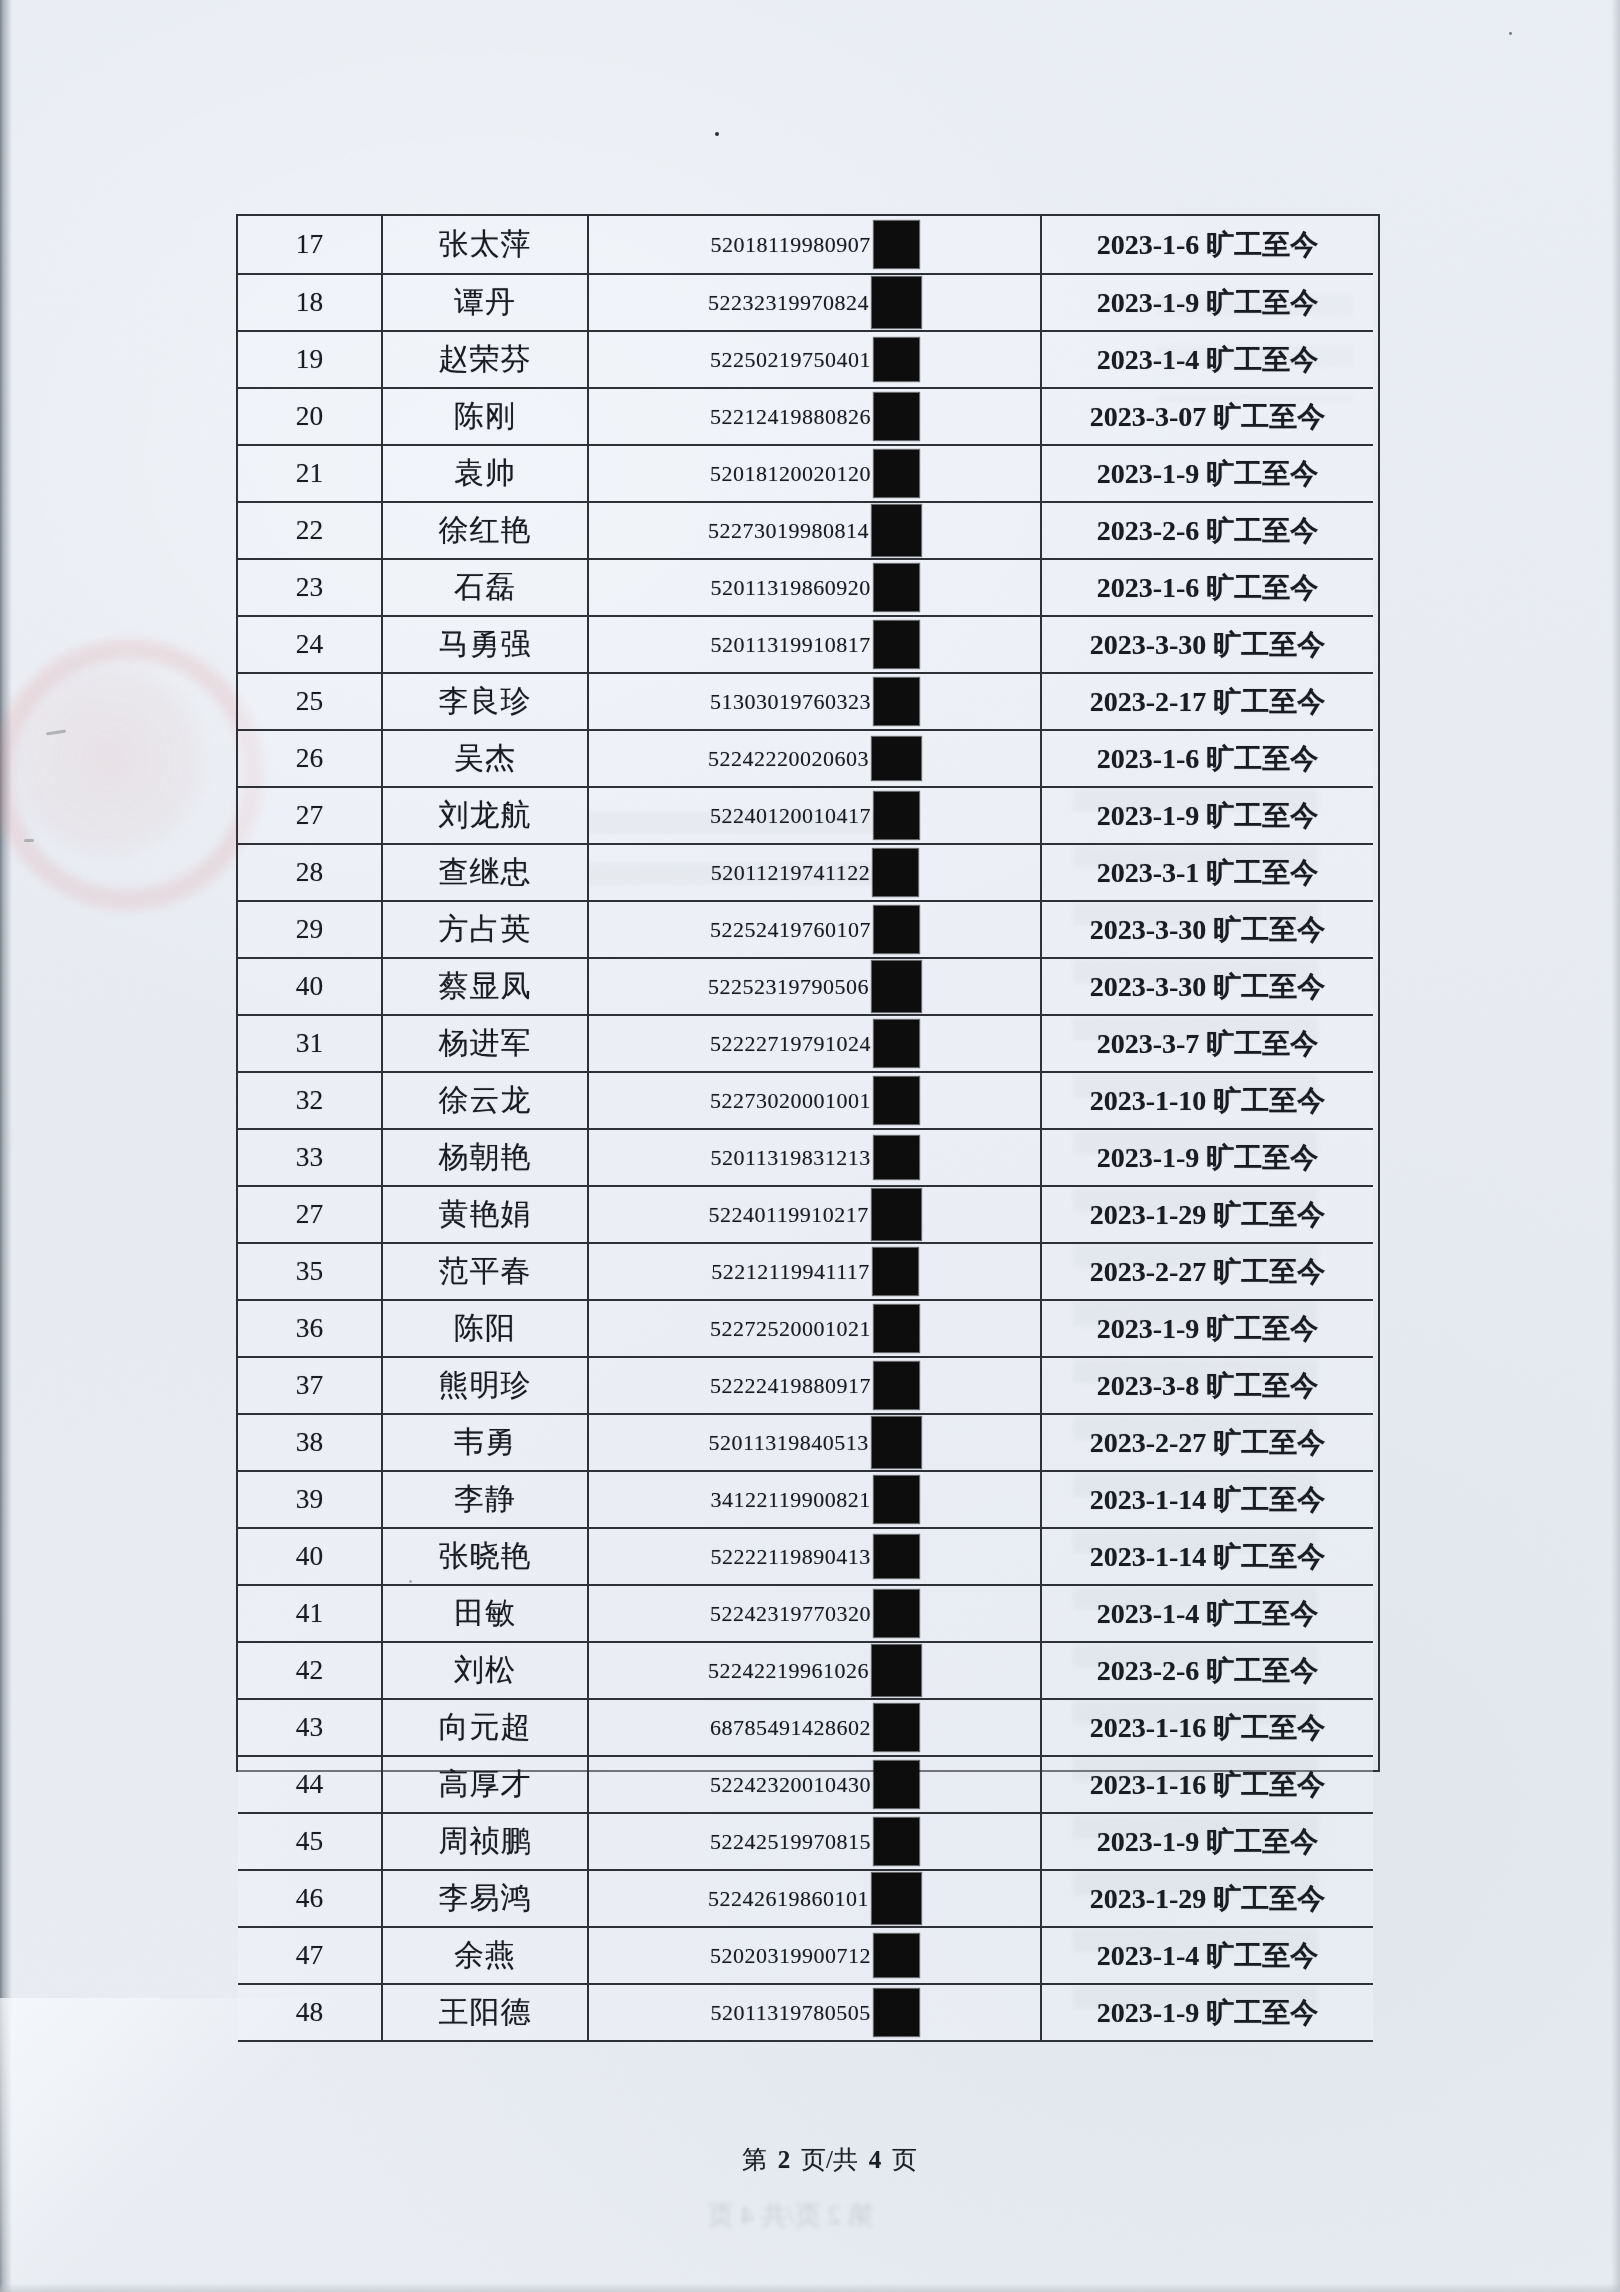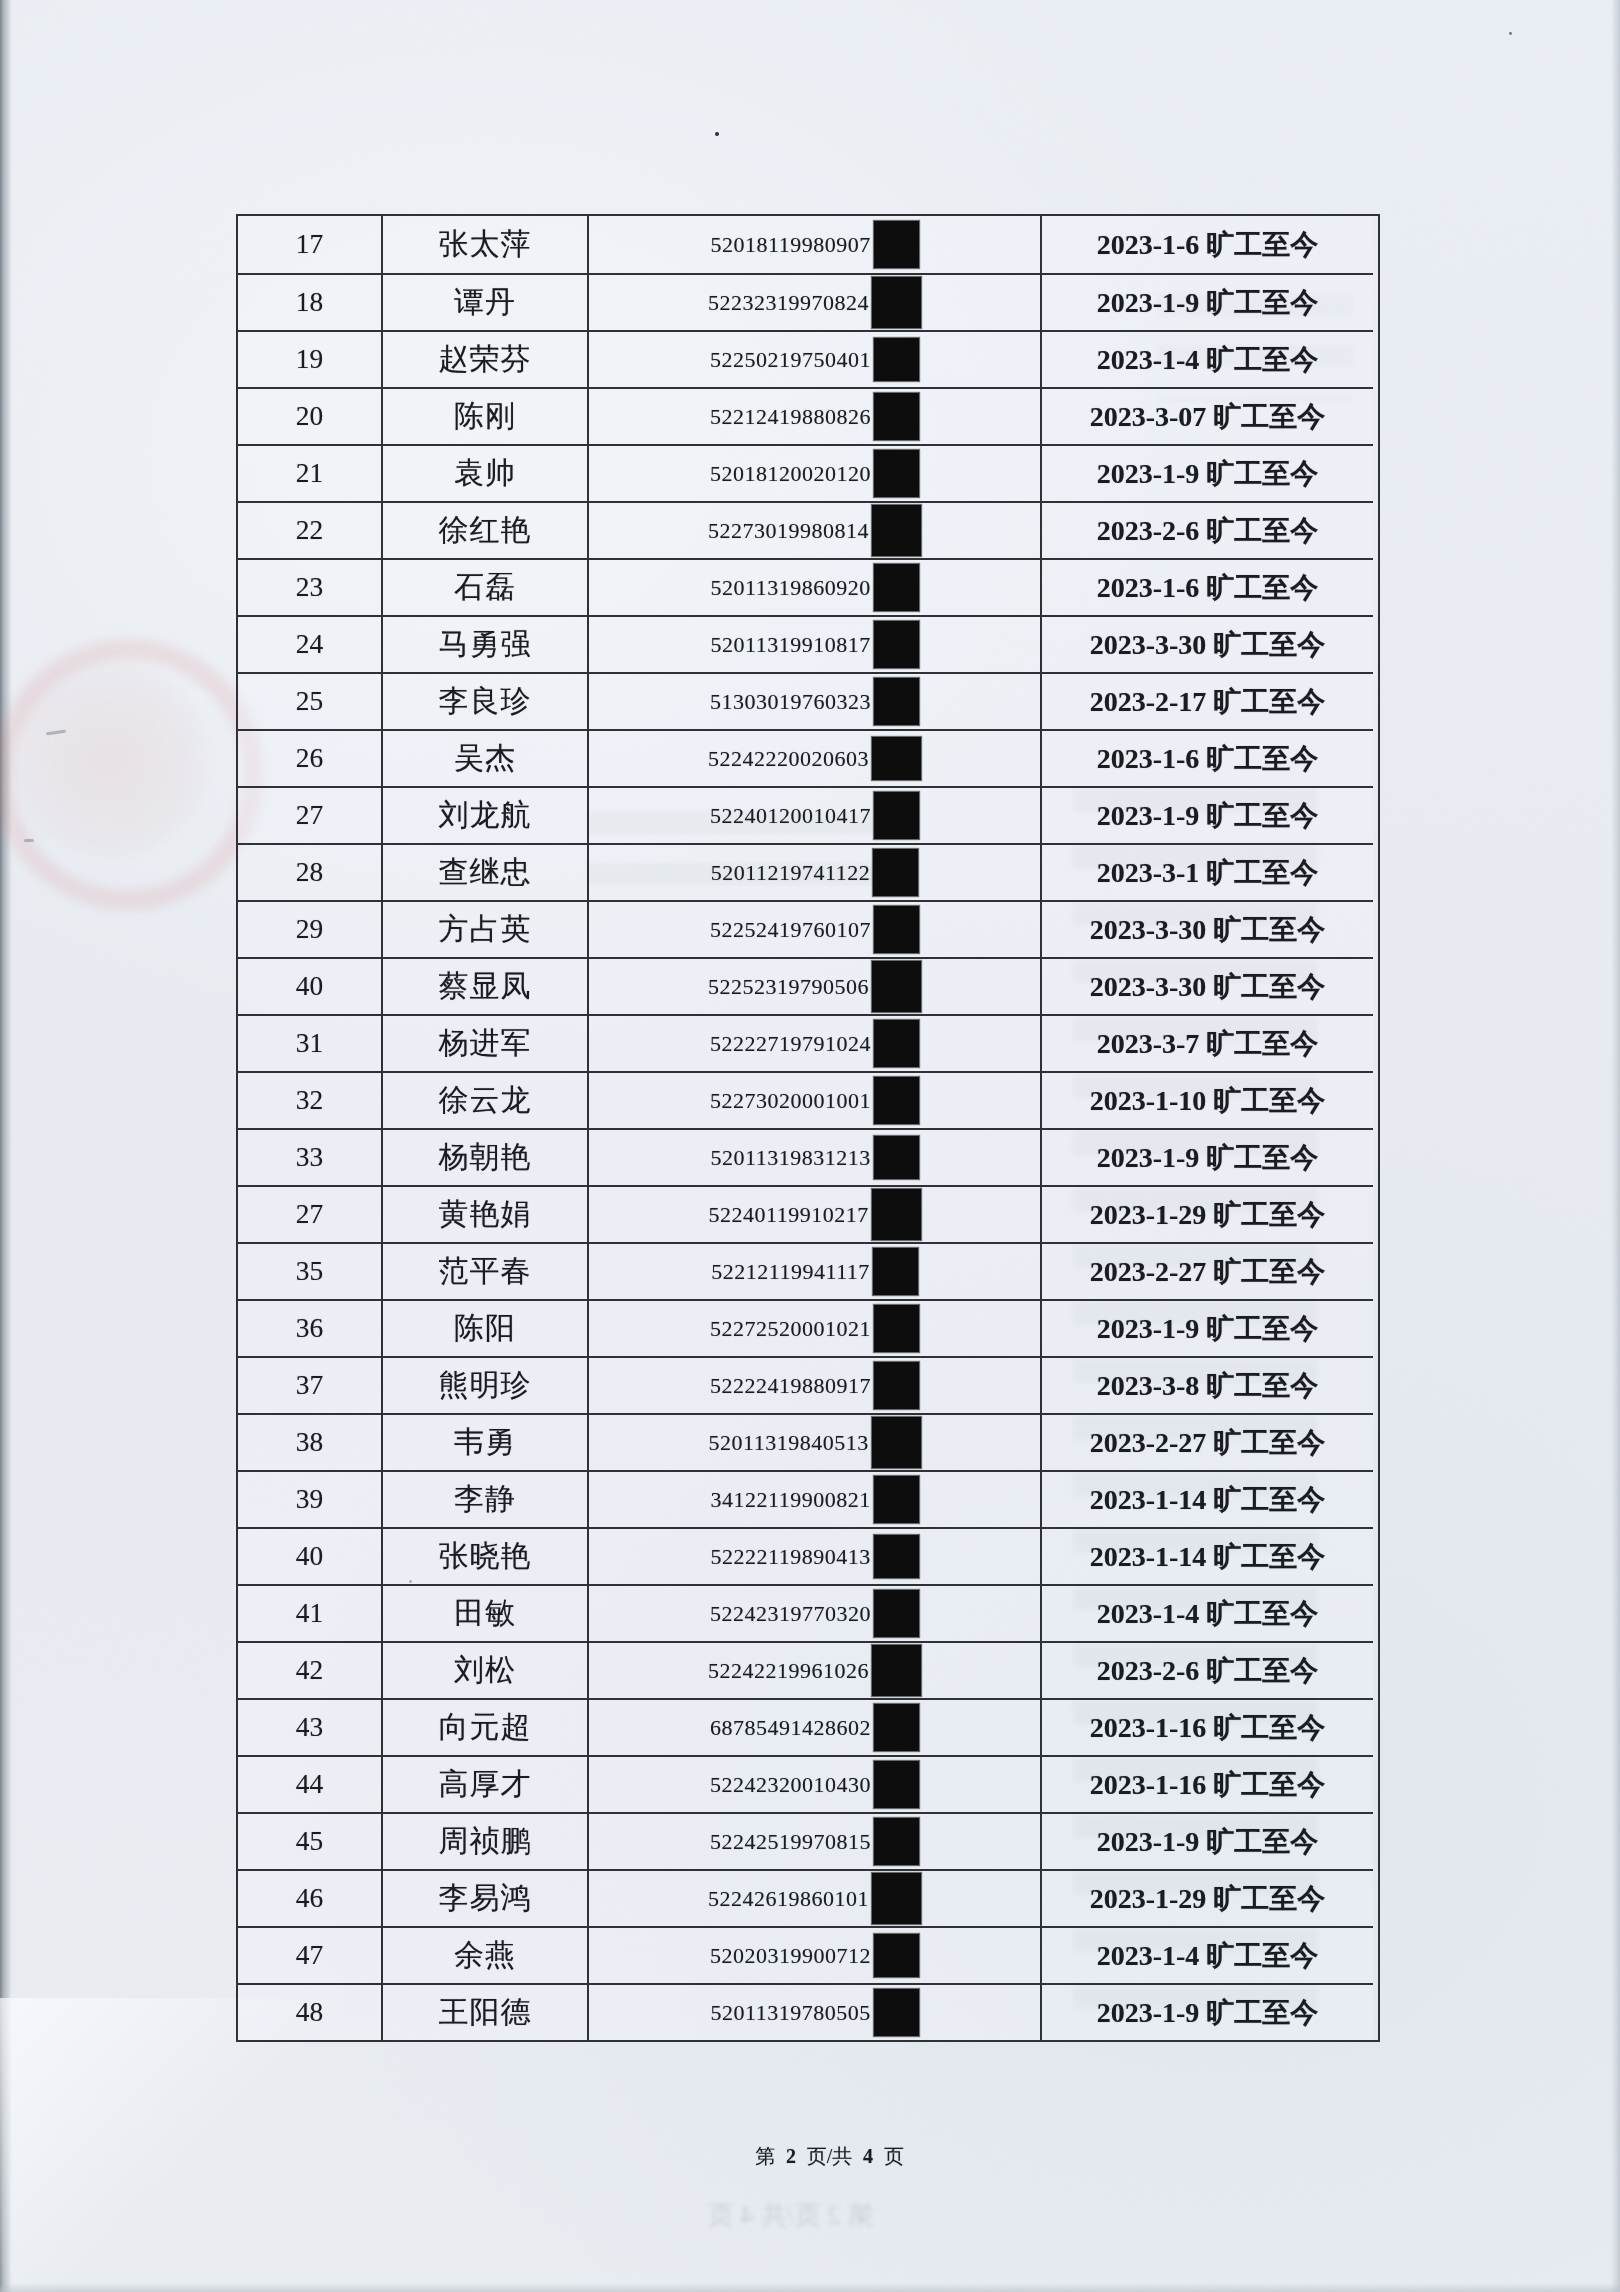--- a/index.html
+++ b/index.html
@@ -34,21 +34,21 @@
   .ghost-rows{left:1073px;top:789px;width:245px;height:1235px;
     background:repeating-linear-gradient(to bottom,rgba(62,68,78,.055) 0px,rgba(62,68,78,.055) 23.5px,rgba(62,68,78,0) 23.5px,rgba(62,68,78,0) 57px);
     filter:blur(2px);}
   .ghost-block{background:repeating-linear-gradient(to bottom,rgba(62,68,78,.06) 0px,rgba(62,68,78,.06) 21.6px,rgba(62,68,78,0) 21.6px,rgba(62,68,78,0) 51px);
     filter:blur(2.5px);}
   .ghost-footer{left:0;right:0;top:2197px;text-align:center;padding-left:39px;
     font-size:26.5px;color:#39404a;opacity:.16;filter:blur(2px);transform:scaleX(-1);}
   .speck{position:absolute;background:#2c2f34;border-radius:50%;}
 
   
-  .table{position:absolute;left:236px;top:214px;width:1144px;height:1828px;
+  .table{position:absolute;left:236px;top:214px;width:1144px;height:1558px;
     border:2.9px solid #2e3136;box-sizing:border-box;display:grid;
     grid-template-columns:143px 206px 453px 333px;
     grid-template-rows:repeat(32,57px) 1fr;}
   .tr{display:contents;}
   .td{border-left:2px solid #2e3136;border-top:2px solid #2e3136;
     display:flex;align-items:center;justify-content:center;
     background:rgba(244,247,251,.35);overflow:hidden;}
   .tr .td:first-child{border-left:none;}
   .tr:first-child .td{border-top:none;}
   .cell-text{color:#191c21;text-shadow:0 0 1px rgba(25,28,35,.4);white-space:nowrap;}
@@ -56,21 +56,21 @@
   .pname{font-size:30px;letter-spacing:1px;font-family:Liberation Serif, serif;}
   .idnum{font-size:22px;letter-spacing:0.5px;}
   .status{font-size:28px;font-weight:bold;}
   .redact{width:45px;height:47px;background:#0d0d0d;margin-left:2.9px;flex:none;
     box-shadow:0 0 1px 1px rgba(13,13,13,.6);}
   .tr:nth-child(4n+2) .redact{height:51px;width:49px;}
   .tr:nth-child(7n+3) .redact{height:43px;}
 
   
   .footer{position:absolute;left:0;right:0;top:2143px;text-align:center;padding-left:39px;
-    font-size:20px;color:#1a1d22;text-shadow:0 0 1px rgba(25,28,35,.4);}
+    font-size:25px;color:#1a1d22;text-shadow:0 0 1px rgba(25,28,35,.4);}
   .footer .pg{font-weight:bold;margin:0 8.8px;}
   .footer .lbl{margin:0 2px;}
 </style>
 </head>
 <body>
 
 <div class="page">
 
   <svg class="noise-svg" xmlns="http://www.w3.org/2000/svg" viewBox="0 0 1653 2339" width="1620" height="2293">
     <filter id="paperNoise">

